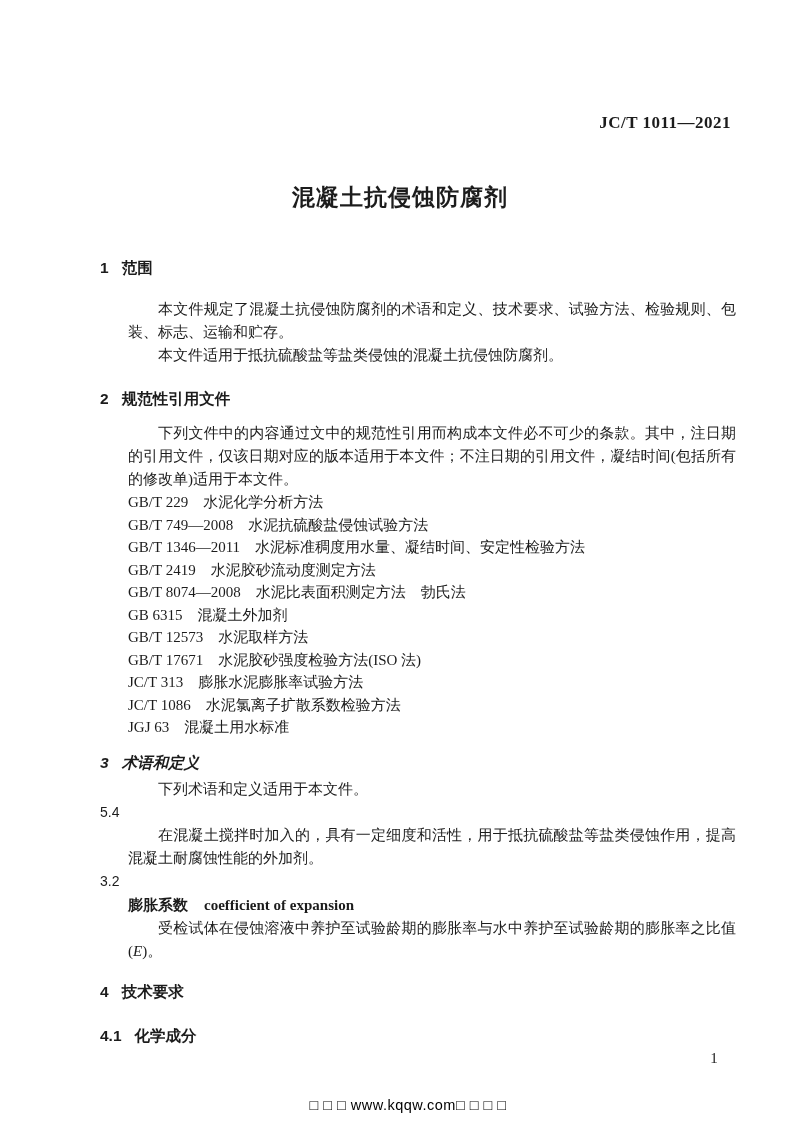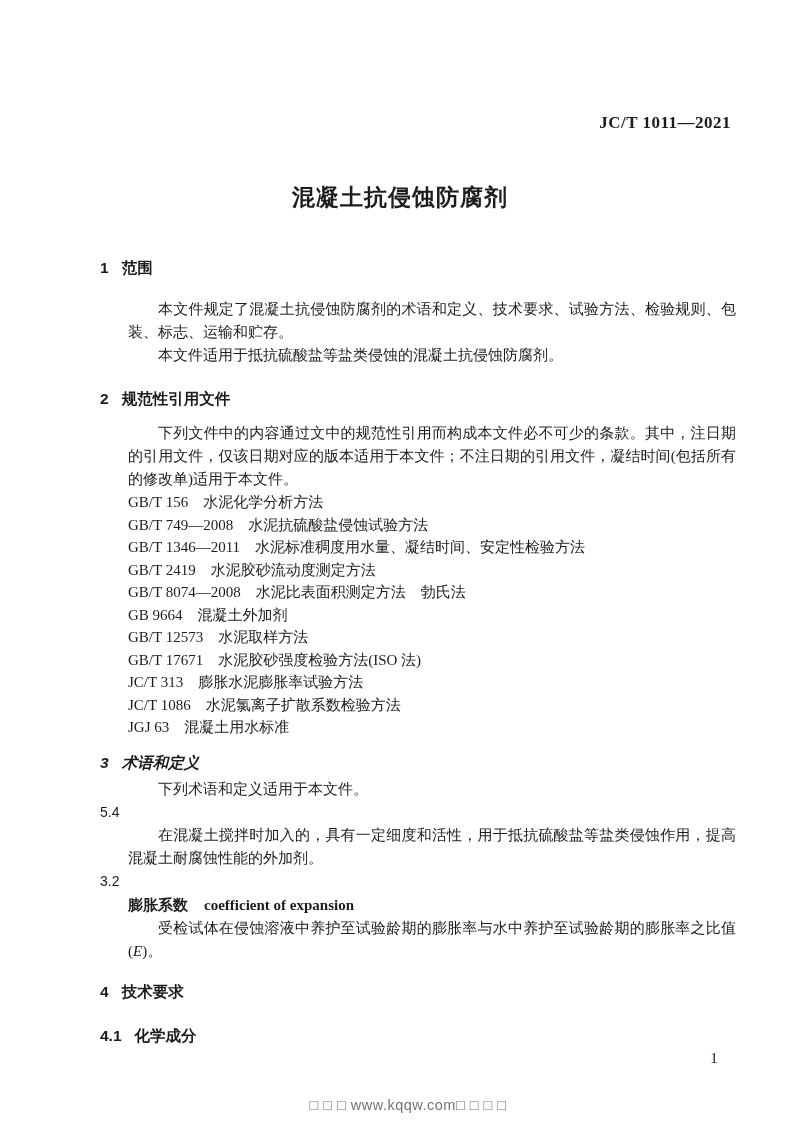--- a/index.html
+++ b/index.html
@@ -78,21 +78,21 @@
     top:1050px; left:704px; width:20px;
     text-align:center;
     font-size:15px;
   }
   .footer-watermark {
     position:absolute;
     top:1097px; left:0; right:0;
     text-align:center;
     font-family:"Liberation Sans", sans-serif;
     font-size:14.5px;
-    color:#737373;
+    color:#000000;
     letter-spacing:0.5px;
     padding-left:16px;
   }
 </style>
 </head>
 <body>
 
 <div class="page">
 
   <div class="doc-number">JC/T 1011—2021</div>
@@ -106,26 +106,26 @@
     </div>
     <p class="para">本文件规定了混凝土抗侵蚀防腐剂的术语和定义、技术要求、试验方法、检验规则、包装、标志、运输和贮存。</p>
     <p class="para">本文件适用于抵抗硫酸盐等盐类侵蚀的混凝土抗侵蚀防腐剂。</p>
 
     <div class="sec-heading h2">
       <span class="num">2</span><span>规范性引用文件</span>
     </div>
     <p class="para">下列文件中的内容通过文中的规范性引用而构成本文件必不可少的条款。其中，注日期的引用文件，仅该日期对应的版本适用于本文件；不注日期的引用文件，凝结时间(包括所有的修改单)适用于本文件。</p>
 
     <ul class="refs">
-      <li><span class="ref-code">GB/T 156</span><span>水泥化学分析方法</span></li>
+      <li><span class="ref-code">GB/T 229</span><span>水泥化学分析方法</span></li>
       <li><span class="ref-code">GB/T 749—2008</span><span>水泥抗硫酸盐侵蚀试验方法</span></li>
       <li><span class="ref-code">GB/T 1346—2011</span><span>水泥标准稠度用水量、凝结时间、安定性检验方法</span></li>
       <li><span class="ref-code">GB/T 2419</span><span>水泥胶砂流动度测定方法</span></li>
       <li><span class="ref-code">GB/T 8074—2008</span><span>水泥比表面积测定方法　勃氏法</span></li>
-      <li><span class="ref-code">GB 9664</span><span>混凝土外加剂</span></li>
+      <li><span class="ref-code">GB 6315</span><span>混凝土外加剂</span></li>
       <li><span class="ref-code">GB/T 12573</span><span>水泥取样方法</span></li>
       <li><span class="ref-code">GB/T 17671</span><span>水泥胶砂强度检验方法(ISO 法)</span></li>
       <li><span class="ref-code">JC/T 313</span><span>膨胀水泥膨胀率试验方法</span></li>
       <li><span class="ref-code">JC/T 1086</span><span>水泥氯离子扩散系数检验方法</span></li>
       <li><span class="ref-code">JGJ 63</span><span>混凝土用水标准</span></li>
     </ul>
 
     <div class="sec-heading h3">
       <span class="num">3</span><span>术语和定义</span>
     </div>

